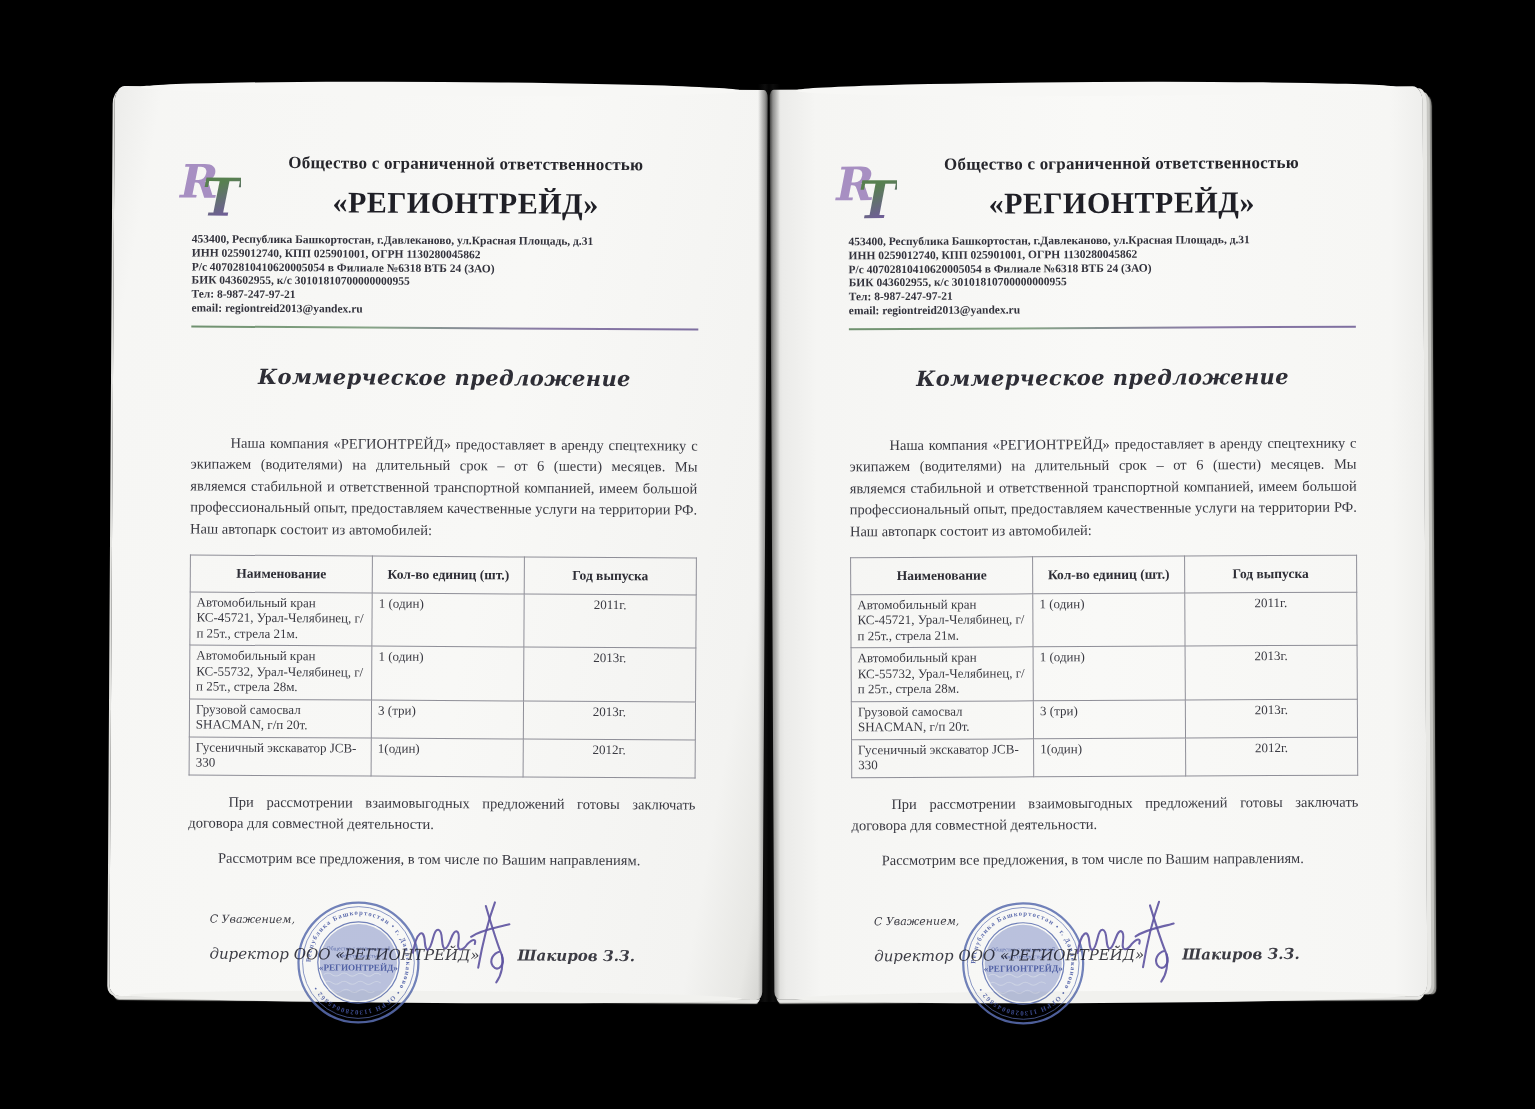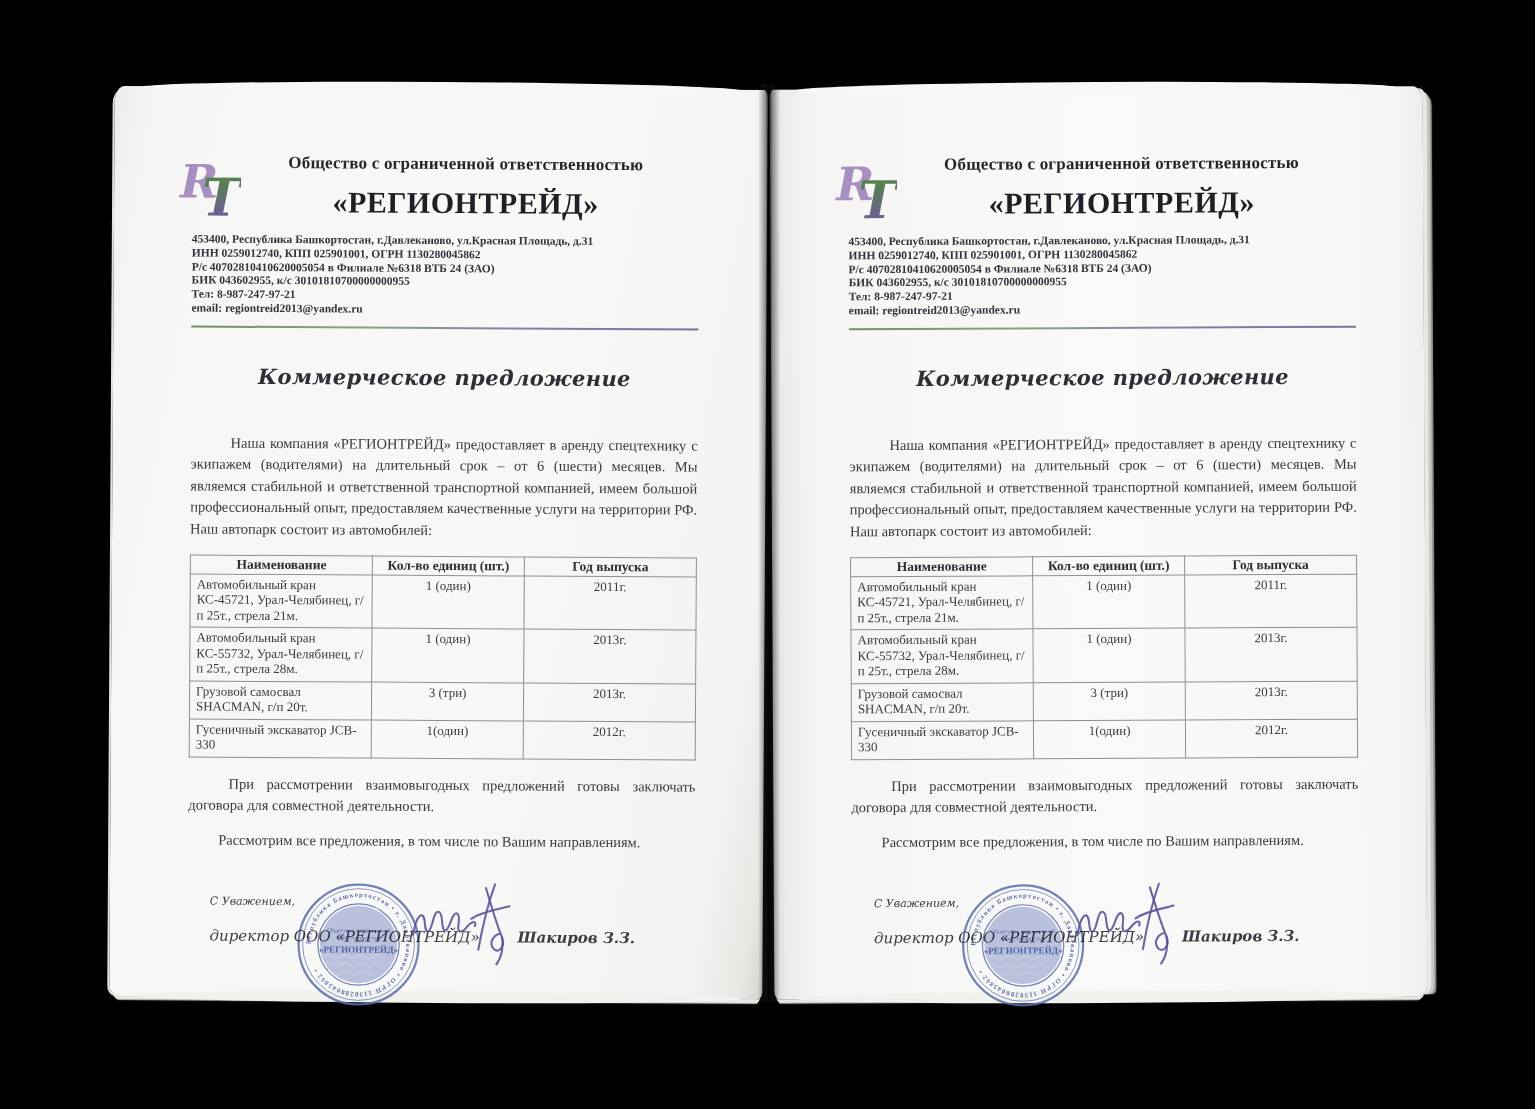--- a/index.html
+++ b/index.html
@@ -89,24 +89,24 @@
     margin-top: 44px; text-align: justify; text-indent: 40px;
     line-height: 21.5px; color: #3a3a42;
   }
   
   table.fleet {
     margin-top: 15px; width: 100%;
     border-collapse: collapse;
     font-size: 13px; line-height: 15.5px;
   }
   table.fleet th, table.fleet td { border: 1px solid #8f8f98; }
-  table.fleet th { font-size: 13.5px; font-weight: bold; text-align: center; padding: 1px 4px; color: #2d2d35; }
+  table.fleet th { font-size: 13.5px; font-weight: bold; text-align: center; padding: 10px 4px; color: #2d2d35; }
   table.fleet td { vertical-align: top; padding: 2px 6px 4px 6px; }
   td.c-name { width: 36%; text-align: left; }
-  td.c-qty  { width: 30%; text-align: center; margin-left: 12px; }
+  td.c-qty  { width: 30%; text-align: left; margin-left: 12px; }
   td.c-year { width: 34%; text-align: center; }
   
   .closing1 { margin-top: 16px; text-align: justify; text-indent: 40px; line-height: 21px; }
   .closing2 { margin-top: 2px; text-indent: 30px; line-height: 21px; }
   
   .sign-block { position: relative; margin-top: 44px; height: 200px; }
   .script { font-family: "DejaVu Serif", serif; font-style: italic; color: #3c3c44; }
   .salutation { position: absolute; left: 22px; top: 0; font-size: 11px; }
   .signer-title { position: absolute; left: 22px; top: 32px; font-size: 15px; z-index: 1; white-space: nowrap; }
   .signer-name { position: absolute; left: 330px; top: 32px; font-size: 15px; z-index: 1; font-weight: bold; }

